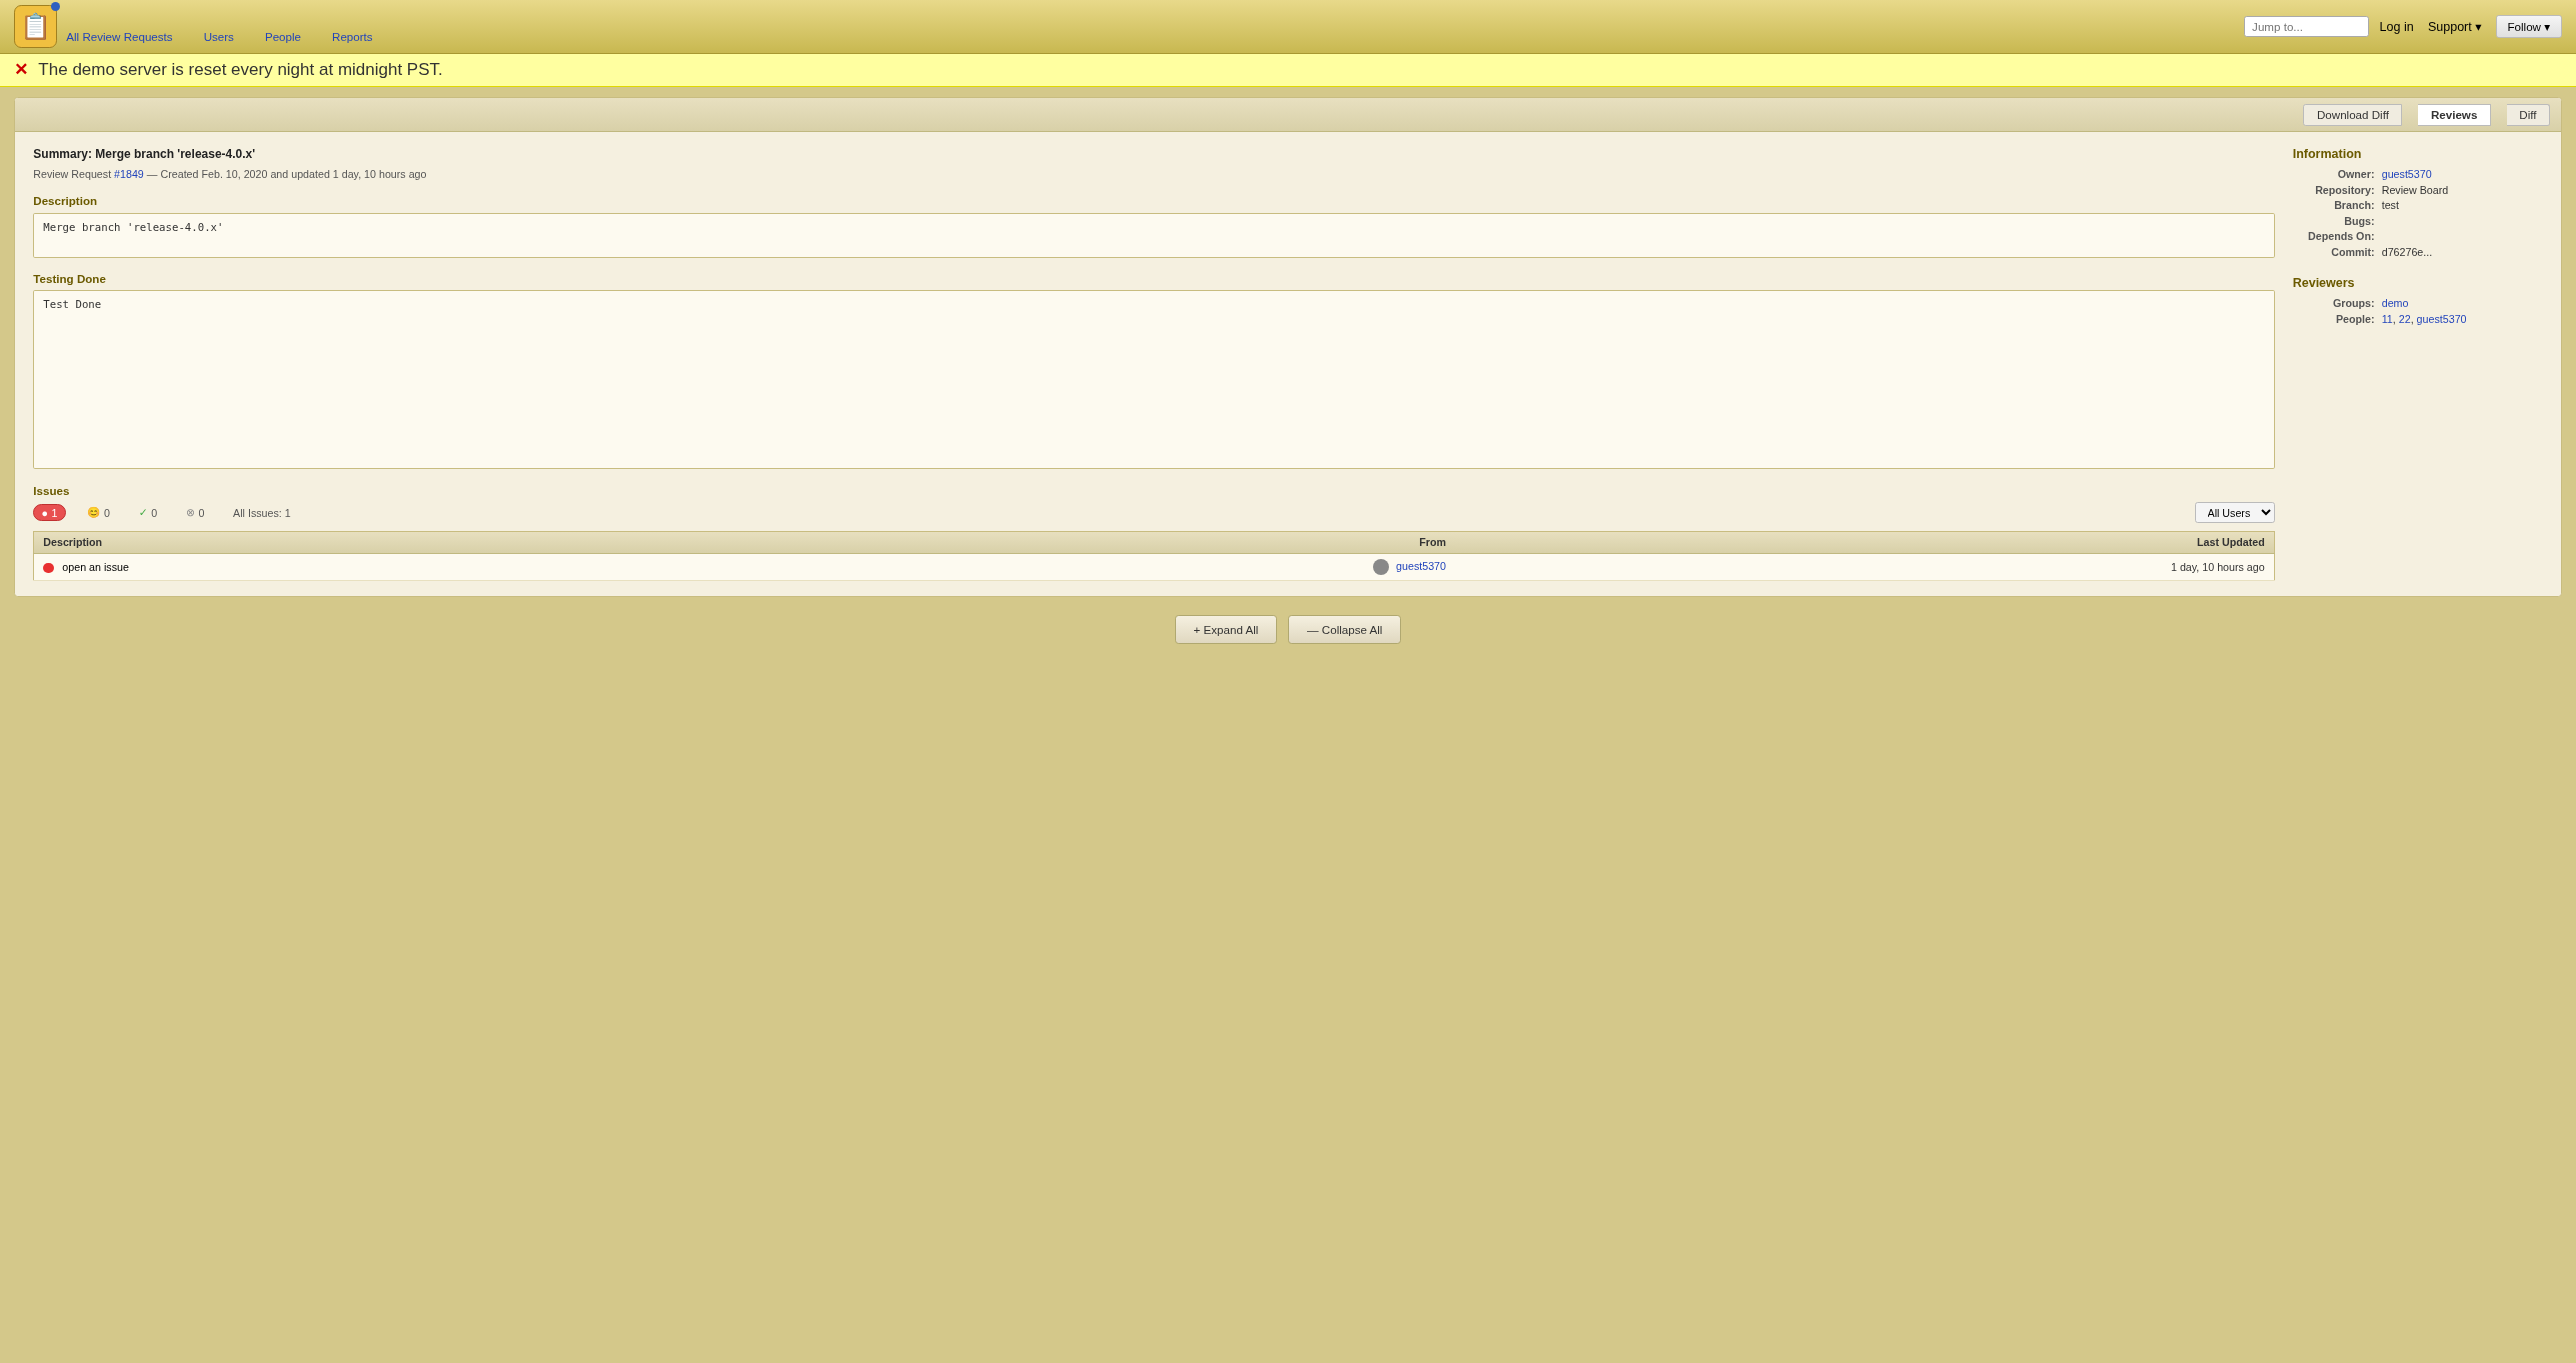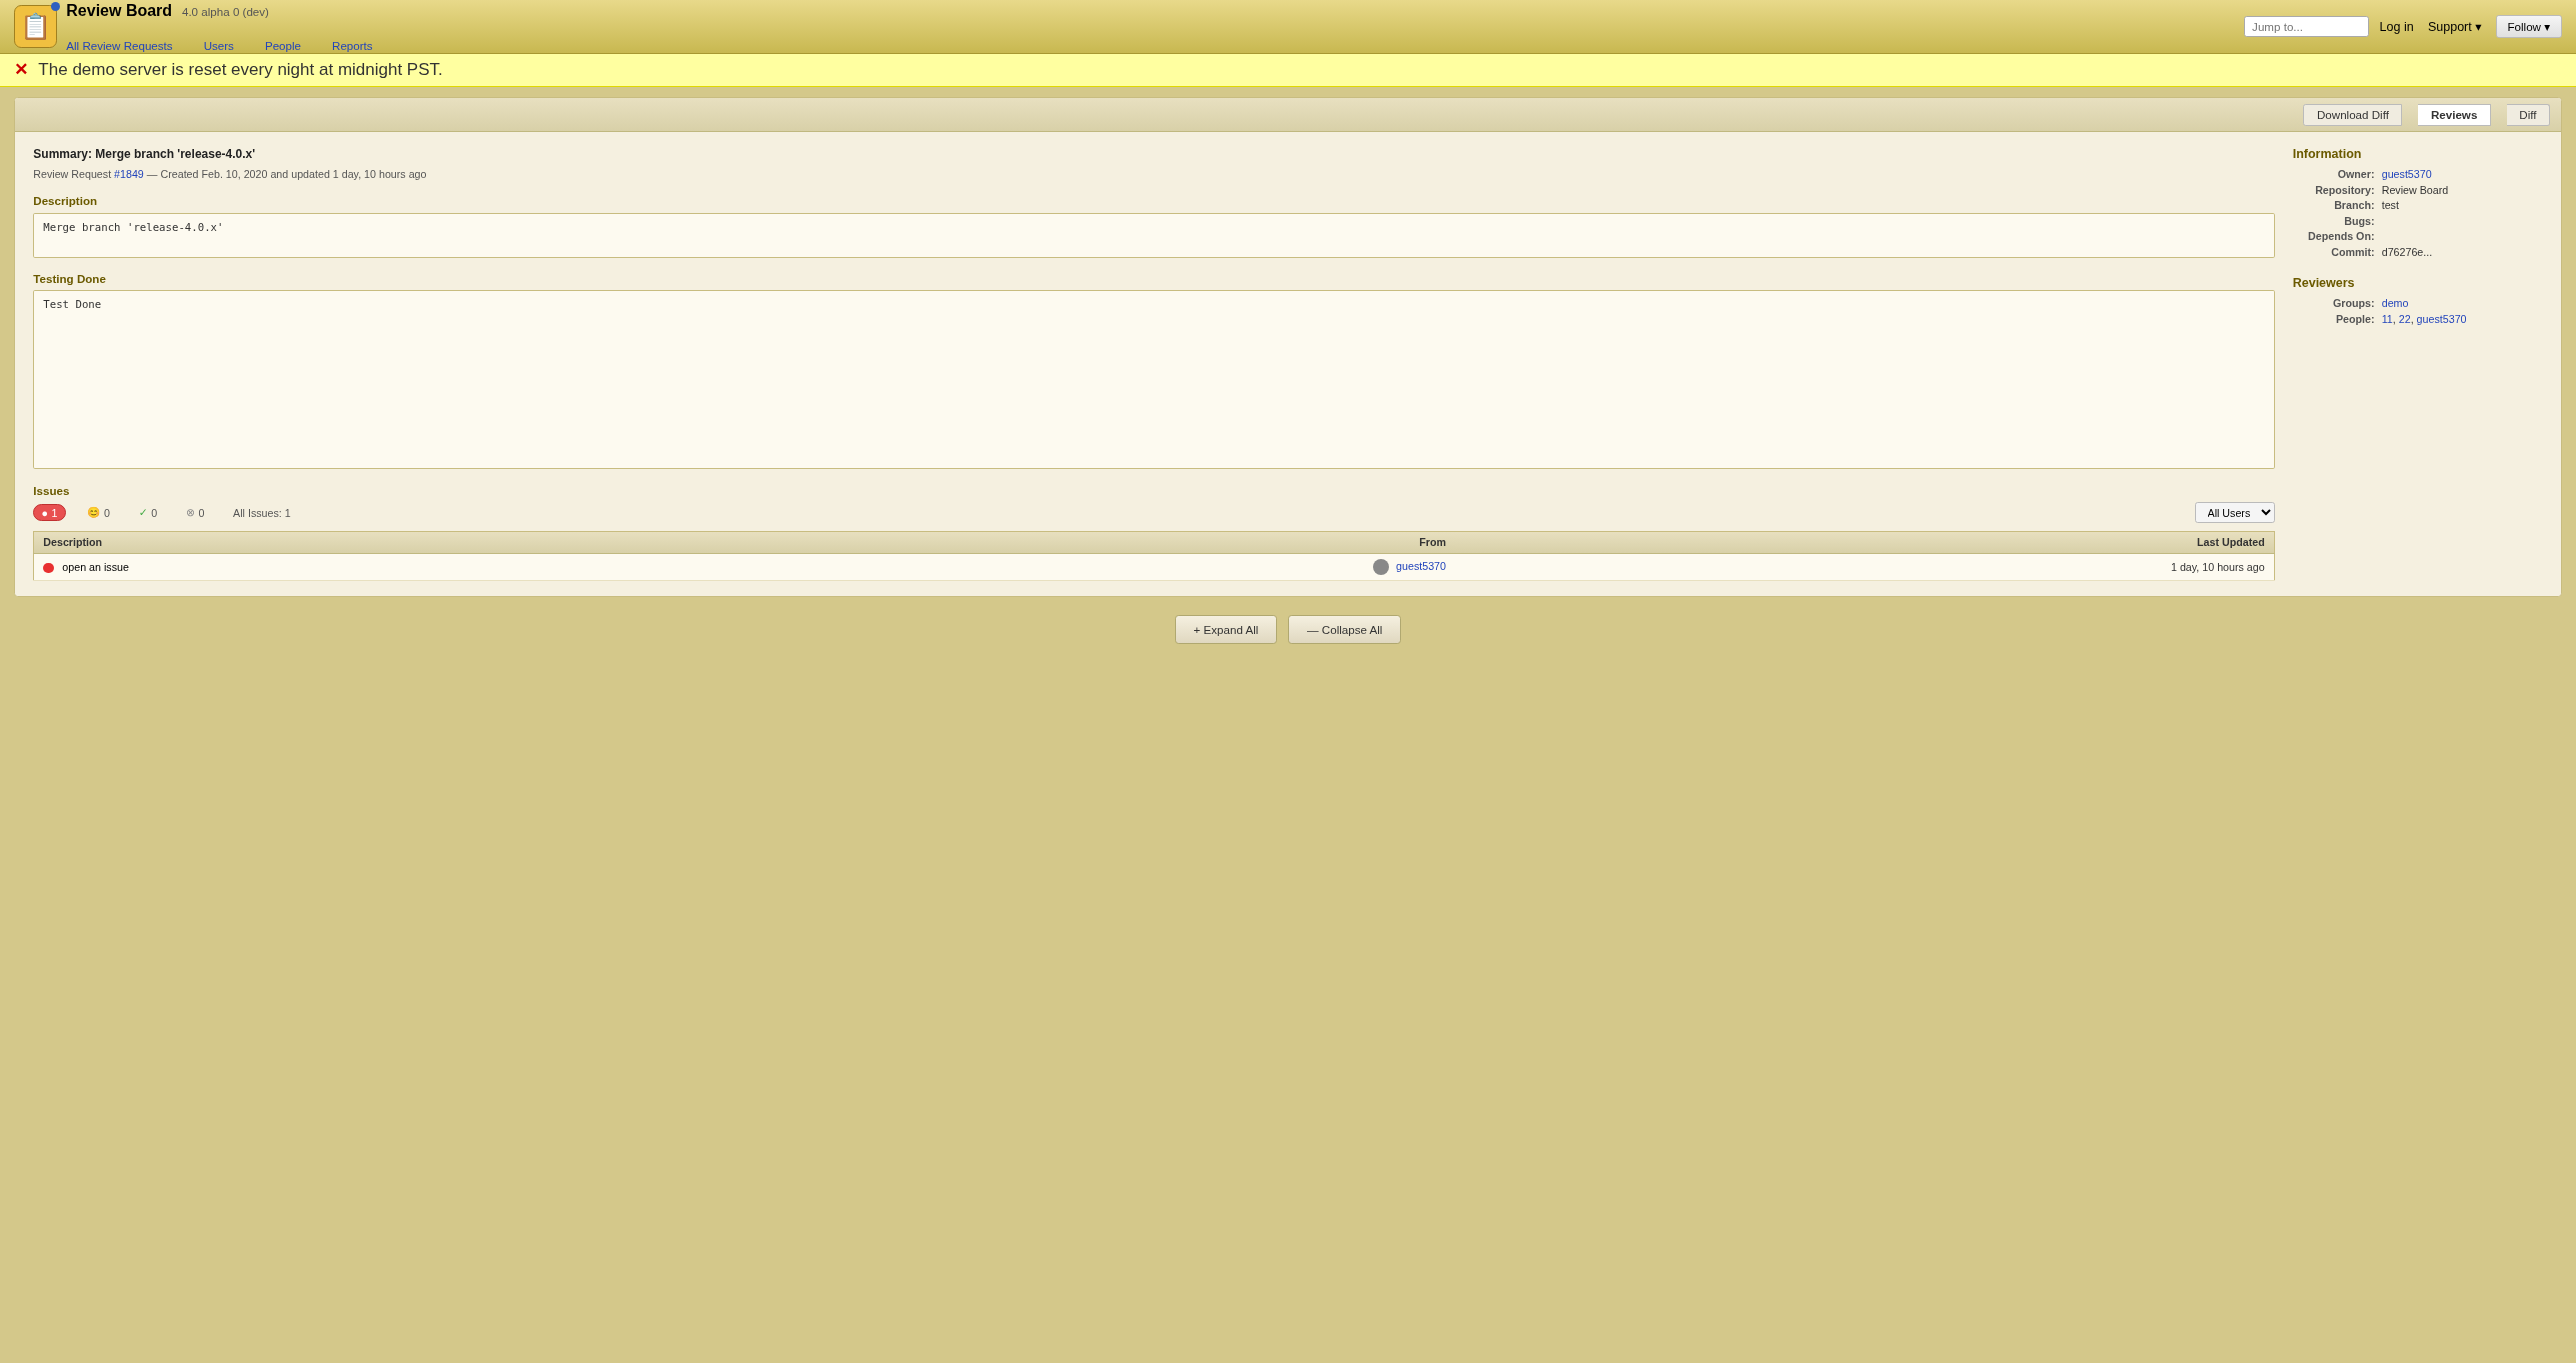--- a/index.html
+++ b/index.html
@@ -322,24 +322,20 @@
     .icon-x { color: #888; }
   </style>
 </head>
 <body>
 
 <div id="topnav">
   <div id="logo">
     <div id="logo-img">📋</div>
   </div>
   <div id="app-title-area">
-    <div id="app-title">
-      <span>Review Board</span>
-      <span style="font-size:11.6px;font-weight:normal;color:#555;margin-left:5.4px;">4.0 alpha 0 (dev)</span>
-    </div>
     <div id="nav-links">
       <a href="#">All Review Requests</a>
       <a href="#">Users</a>
       <a href="#">People</a>
       <a href="#">Reports</a>
     </div>
   </div>
   <div id="top-right">
     <input id="jump-to-input" type="text" placeholder="Jump to..." style="">
     <div id="top-right-links">

